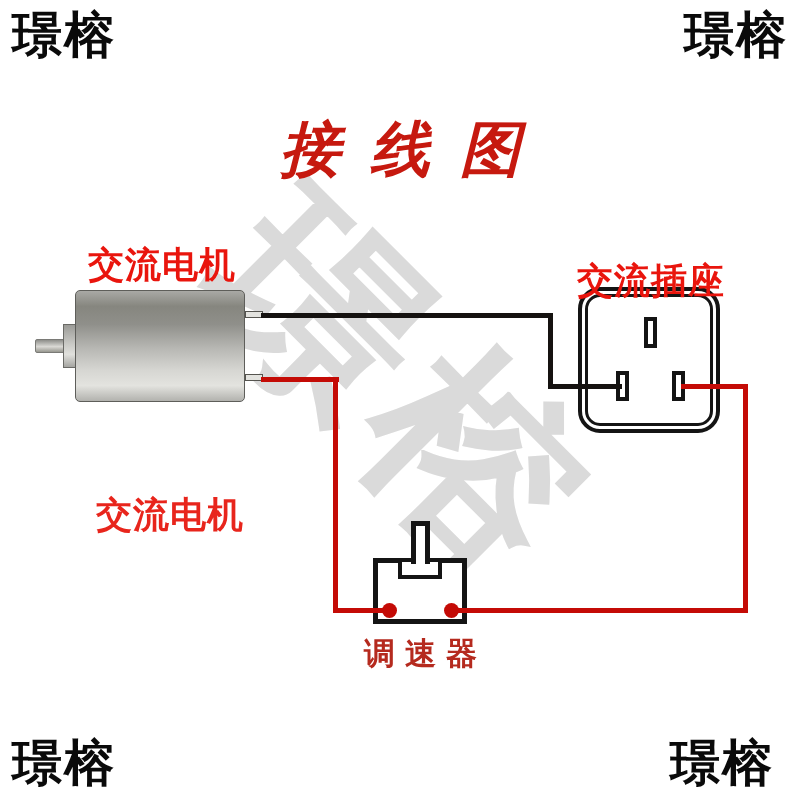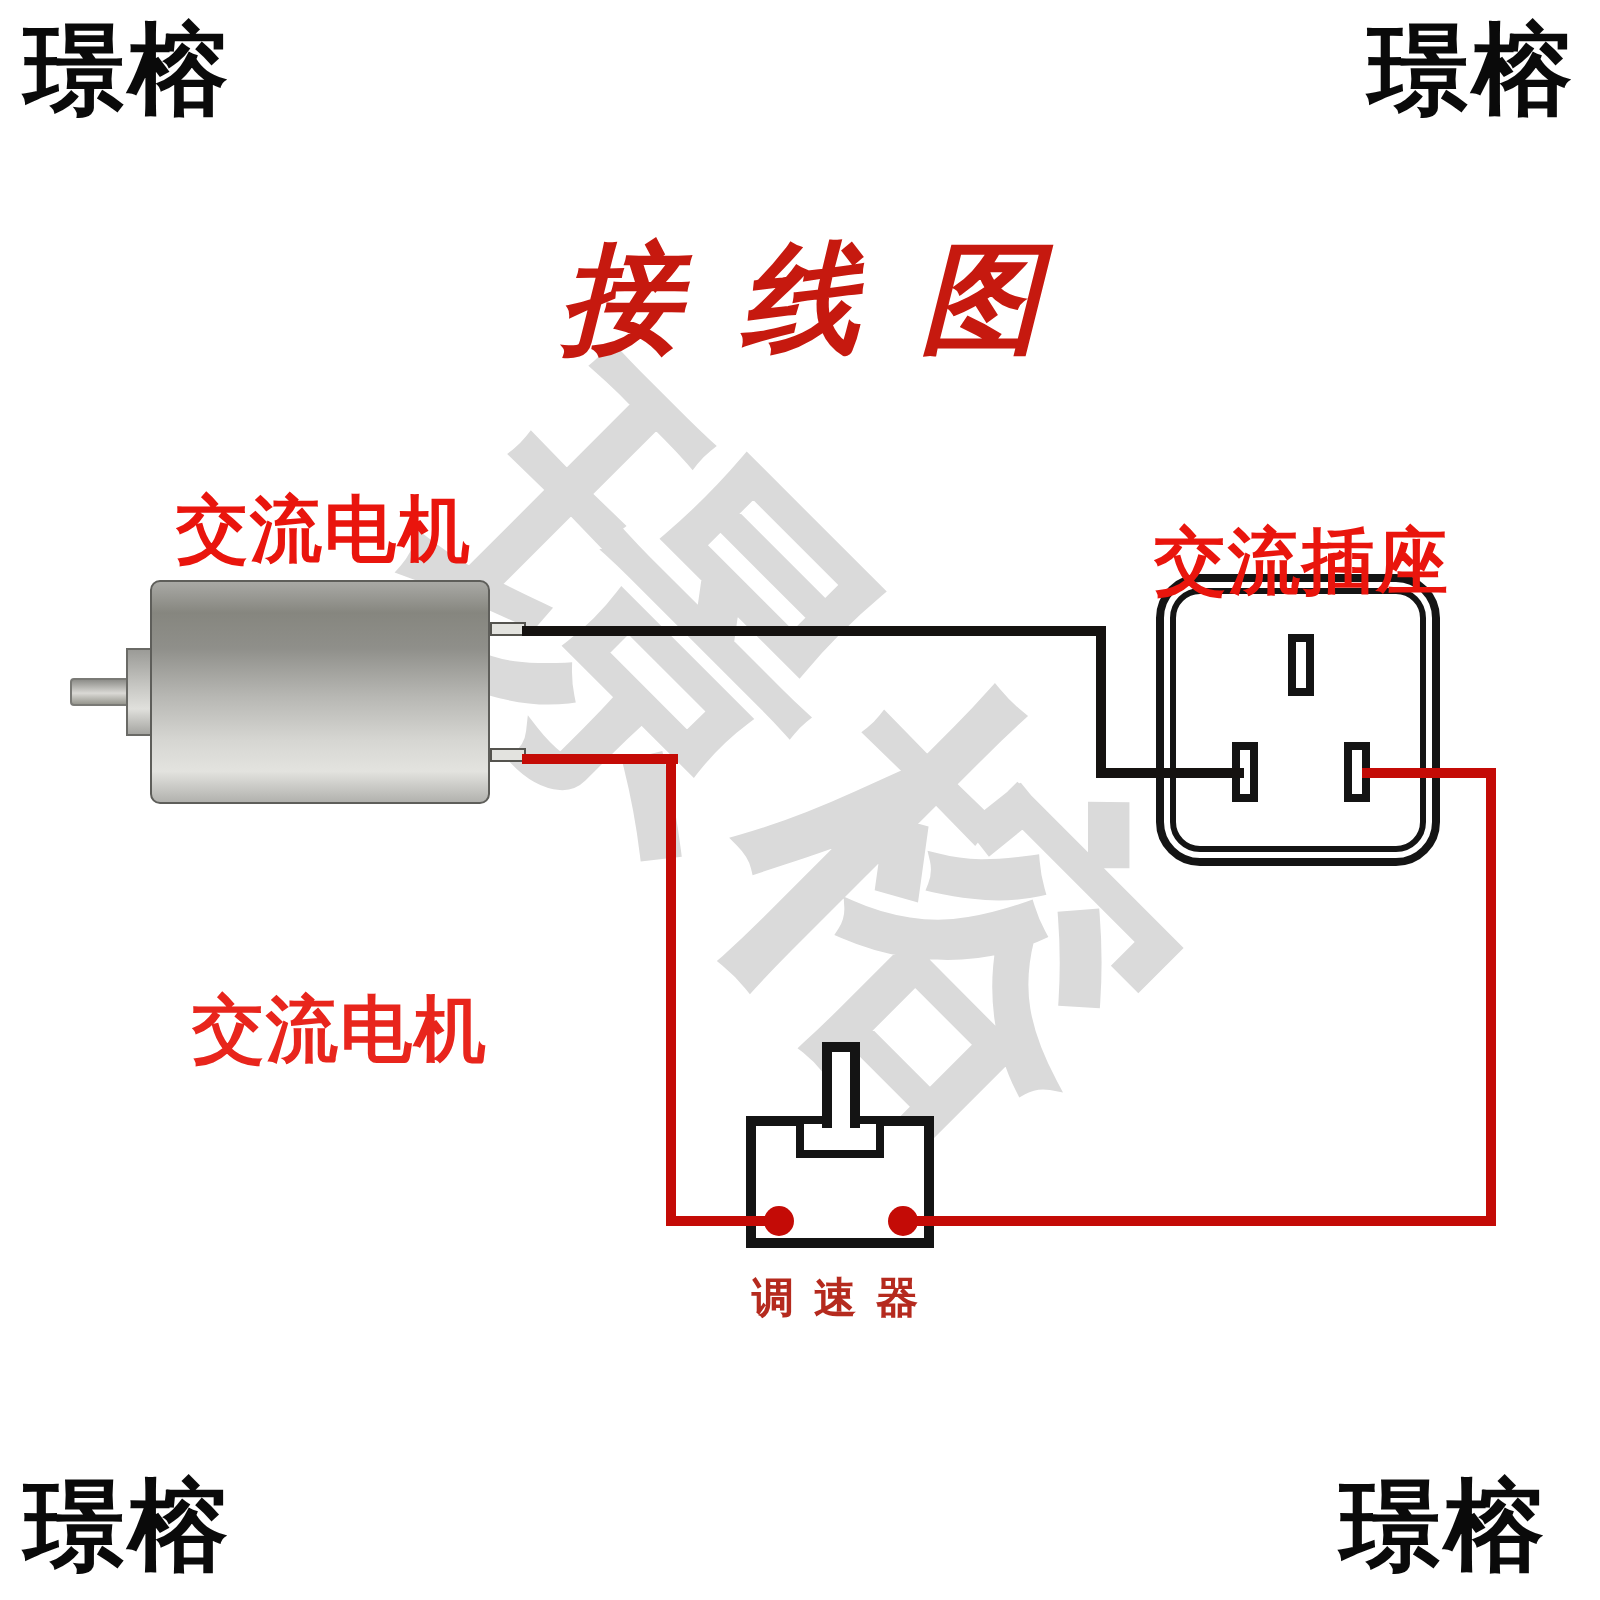--- a/index.html
+++ b/index.html
@@ -43,23 +43,23 @@
   
   .red-label{
     position:absolute;z-index:5;
     font-size:36px;font-weight:bold;color:#e9150d;
     letter-spacing:1px;white-space:nowrap;line-height:1;text-align:center;
   }
   .lbl-motor{left:88px;top:247px;}
   .lbl-socket{left:577px;top:263px;}
   .lbl-brand{left:96px;top:497px;color:#e8251c;}
   .lbl-controller{
-    left:376px;top:638px;
+    left:364px;top:638px;
     font-family:"DejaVu Serif","Liberation Serif",serif;
-    font-size:21px;color:#b52a1e;letter-spacing:10px;
+    font-size:31px;color:#b52a1e;letter-spacing:10px;
   }
 
   
   .motor-body{
     left:75px;top:290px;width:170px;height:112px;z-index:2;
     border-radius:5px;
     border:1px solid #5e5e5a;
     background:linear-gradient(180deg,
       #a9a9a5 0%, #86867f 14%, #8f8f8a 30%,
       #b7b7b3 52%, #d6d6d2 72%, #e3e3df 86%, #b2b2ae 100%);

